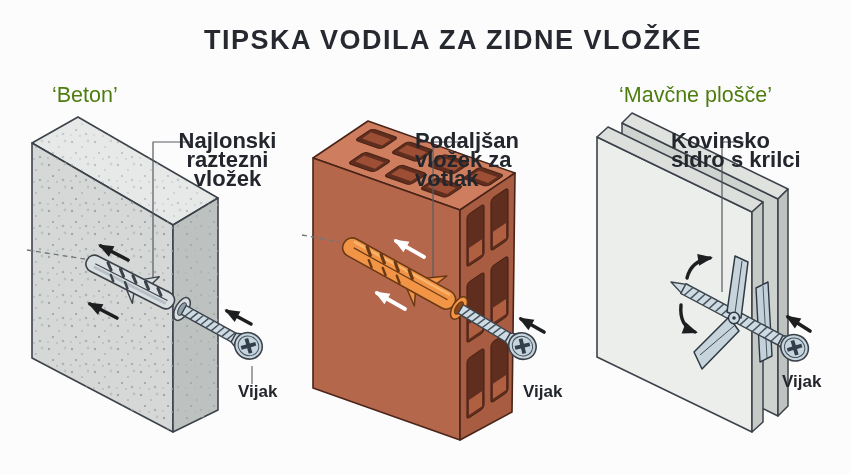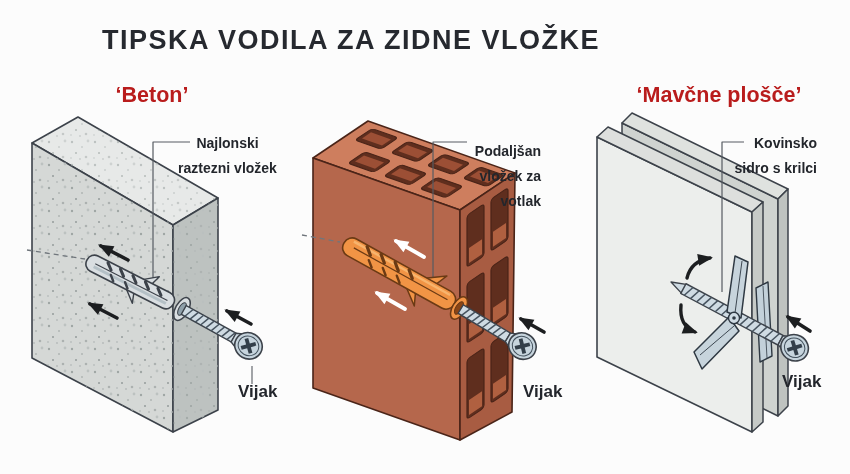--- a/index.html
+++ b/index.html
@@ -2,35 +2,35 @@
 <html><head>
 <meta charset="utf-8">
 <style>
   html,body{margin:0;padding:0;}
   .stage{
     position:relative;width:850px;height:474px;background:#fcfcfc;
     font-family:"Liberation Sans",sans-serif;overflow:hidden;
   }
   .stage svg{position:absolute;left:0;top:0;}
   .title{
-    position:absolute;left:0;top:25px;width:702px;text-align:center;
+    position:absolute;left:0;top:25px;width:702px;text-align:right;
     font-size:27px;font-weight:700;letter-spacing:1.5px;color:#26292f;
   }
   .panel-header{
-    position:absolute;top:83px;width:200px;text-align:center;
-    font-size:21.5px;font-weight:700;color:#b91c1c;
+    position:absolute;top:83px;width:200px;text-align:left;
+    font-size:21.5px;font-weight:400;color:#4d7c0f;
   }
   .hdr-1{left:52px;} .hdr-2{left:326px;} .hdr-3{left:619px;}
   .annotation{
-    position:absolute;top:131px;font-size:14px;line-height:25px;
+    position:absolute;top:131px;font-size:22px;line-height:19px;
     font-weight:600;color:#23262c;white-space:pre-line;
   }
   .ann-1{left:155px;width:145px;text-align:center;}
-  .ann-2{left:415px;width:126px;text-align:right;margin-top:8px;}
-  .ann-3{left:671px;width:146px;text-align:right;}
+  .ann-2{left:415px;width:126px;}
+  .ann-3{left:671px;width:146px;}
   .screw-label{
     position:absolute;font-size:17px;font-weight:600;color:#23262c;
   }
   .vj-1{left:238px;top:382px;} .vj-2{left:523px;top:382px;} .vj-3{left:782px;top:372px;}
 </style>
 </head>
 <body>
 
 <div class="stage">
 

